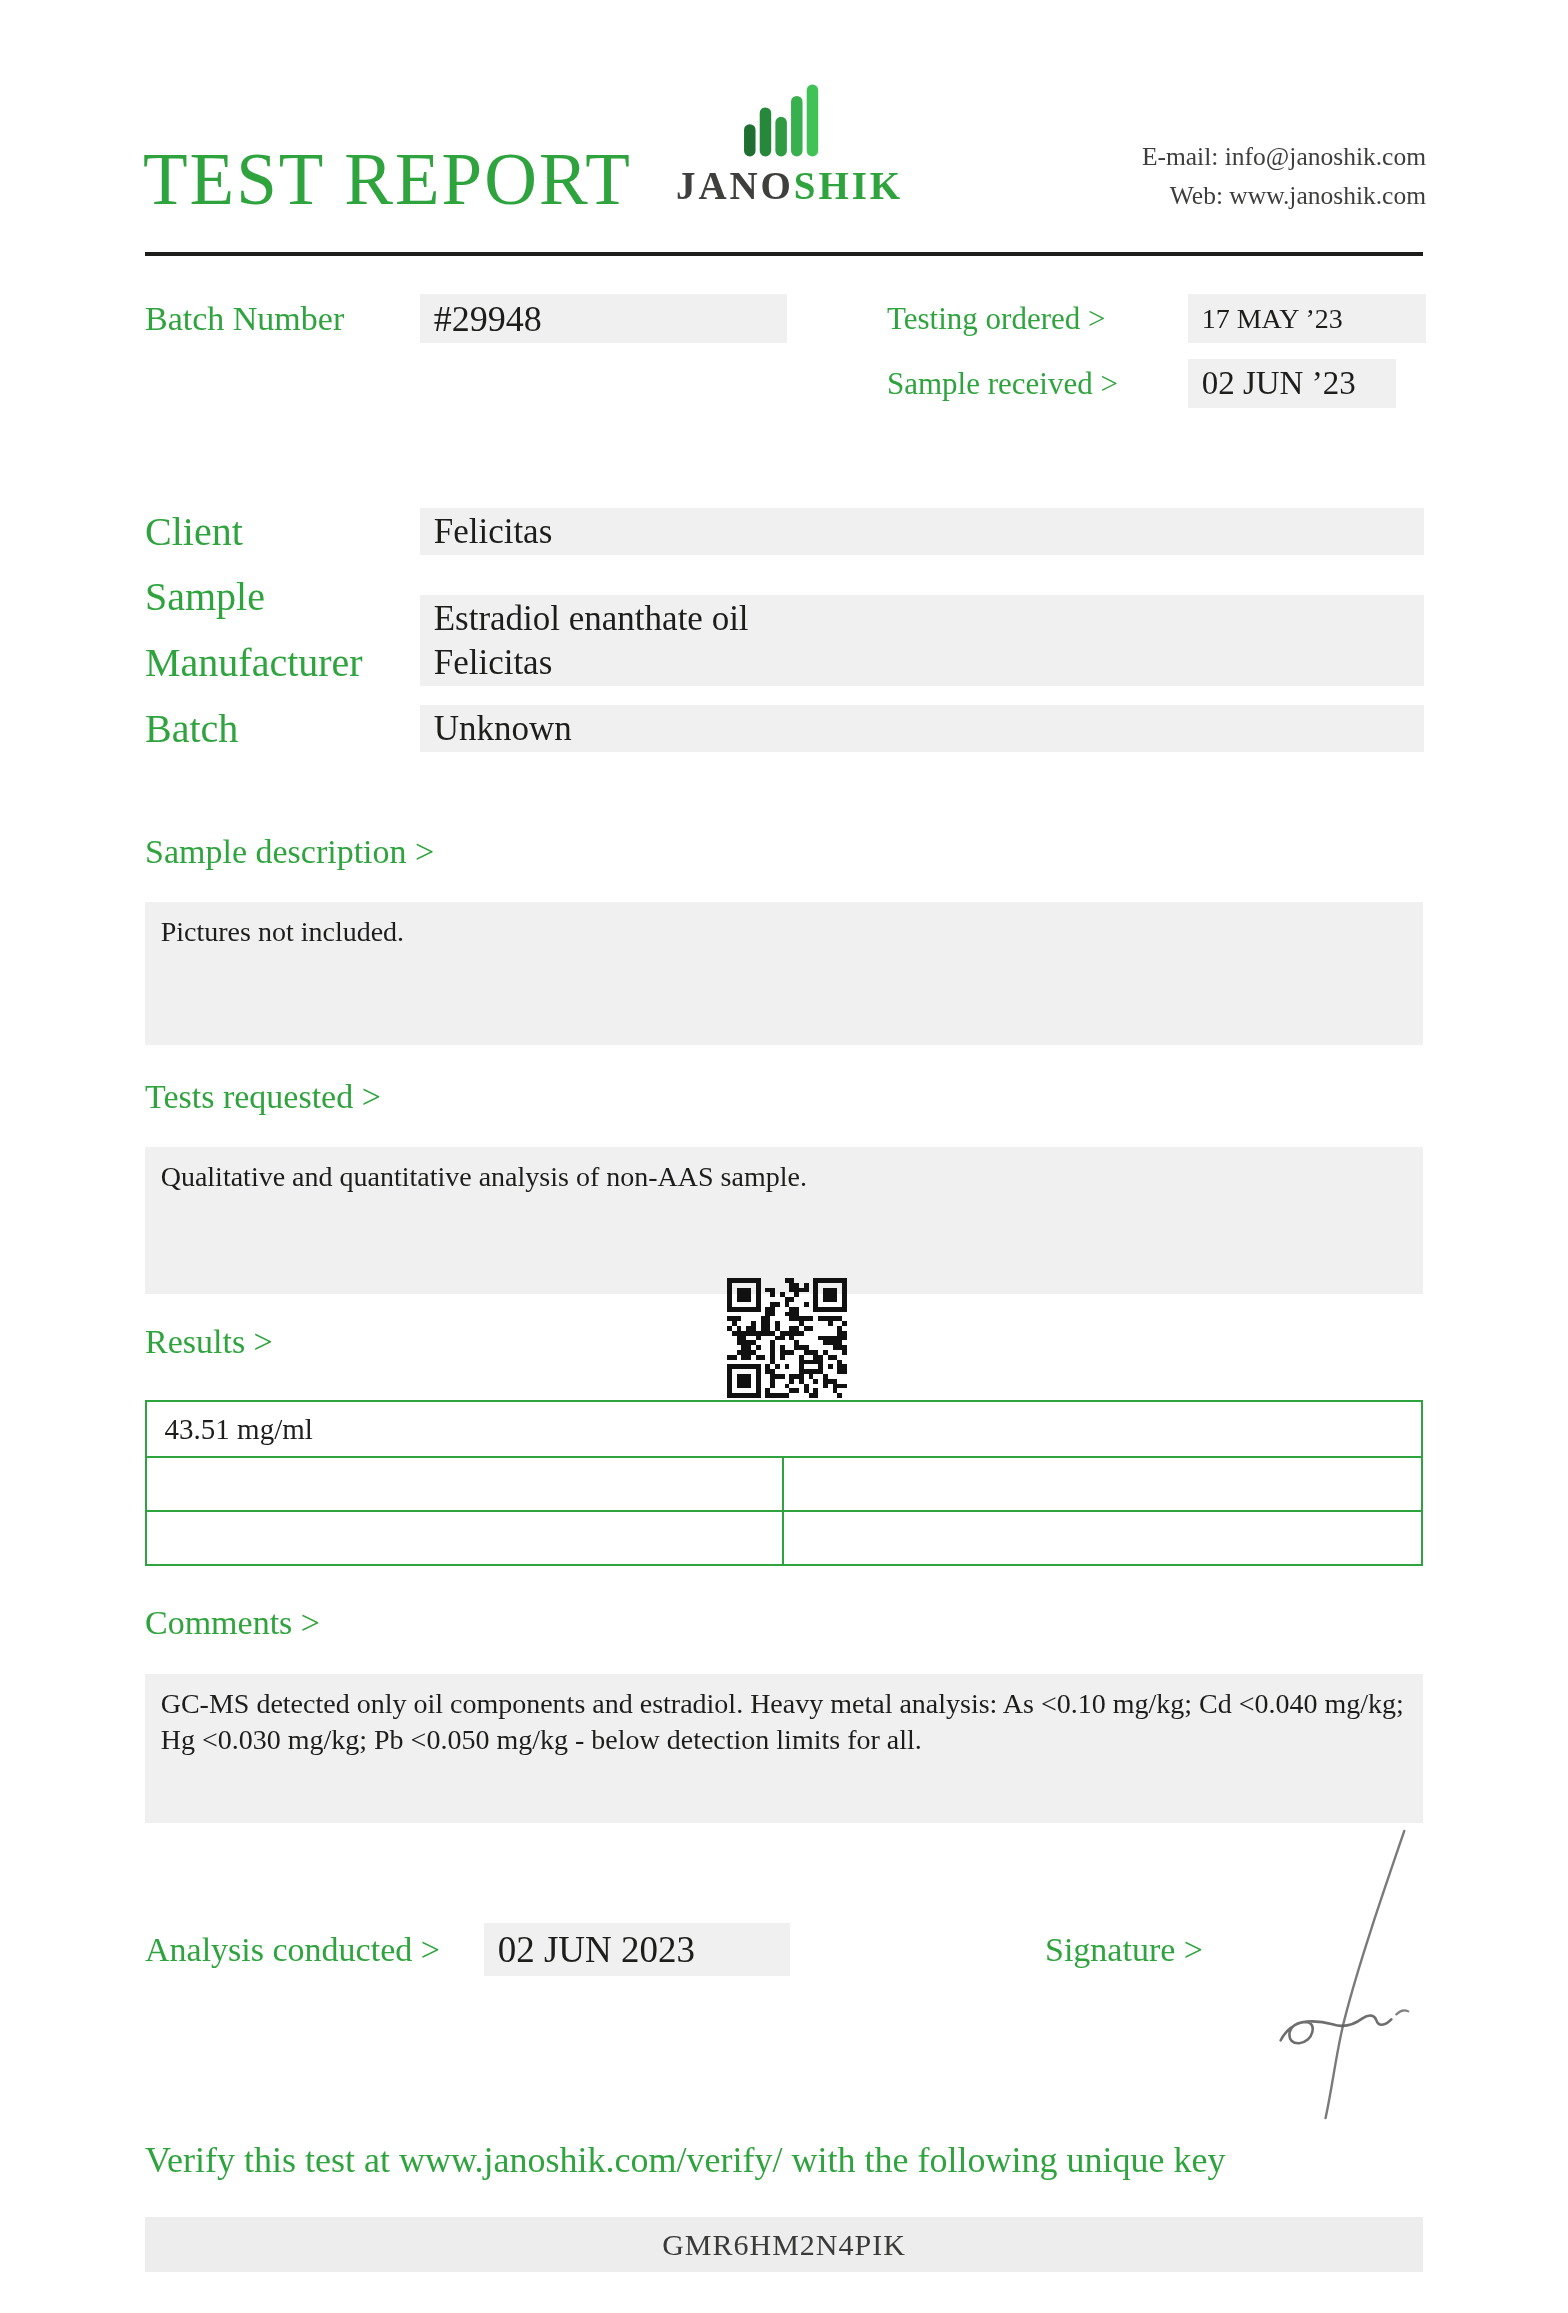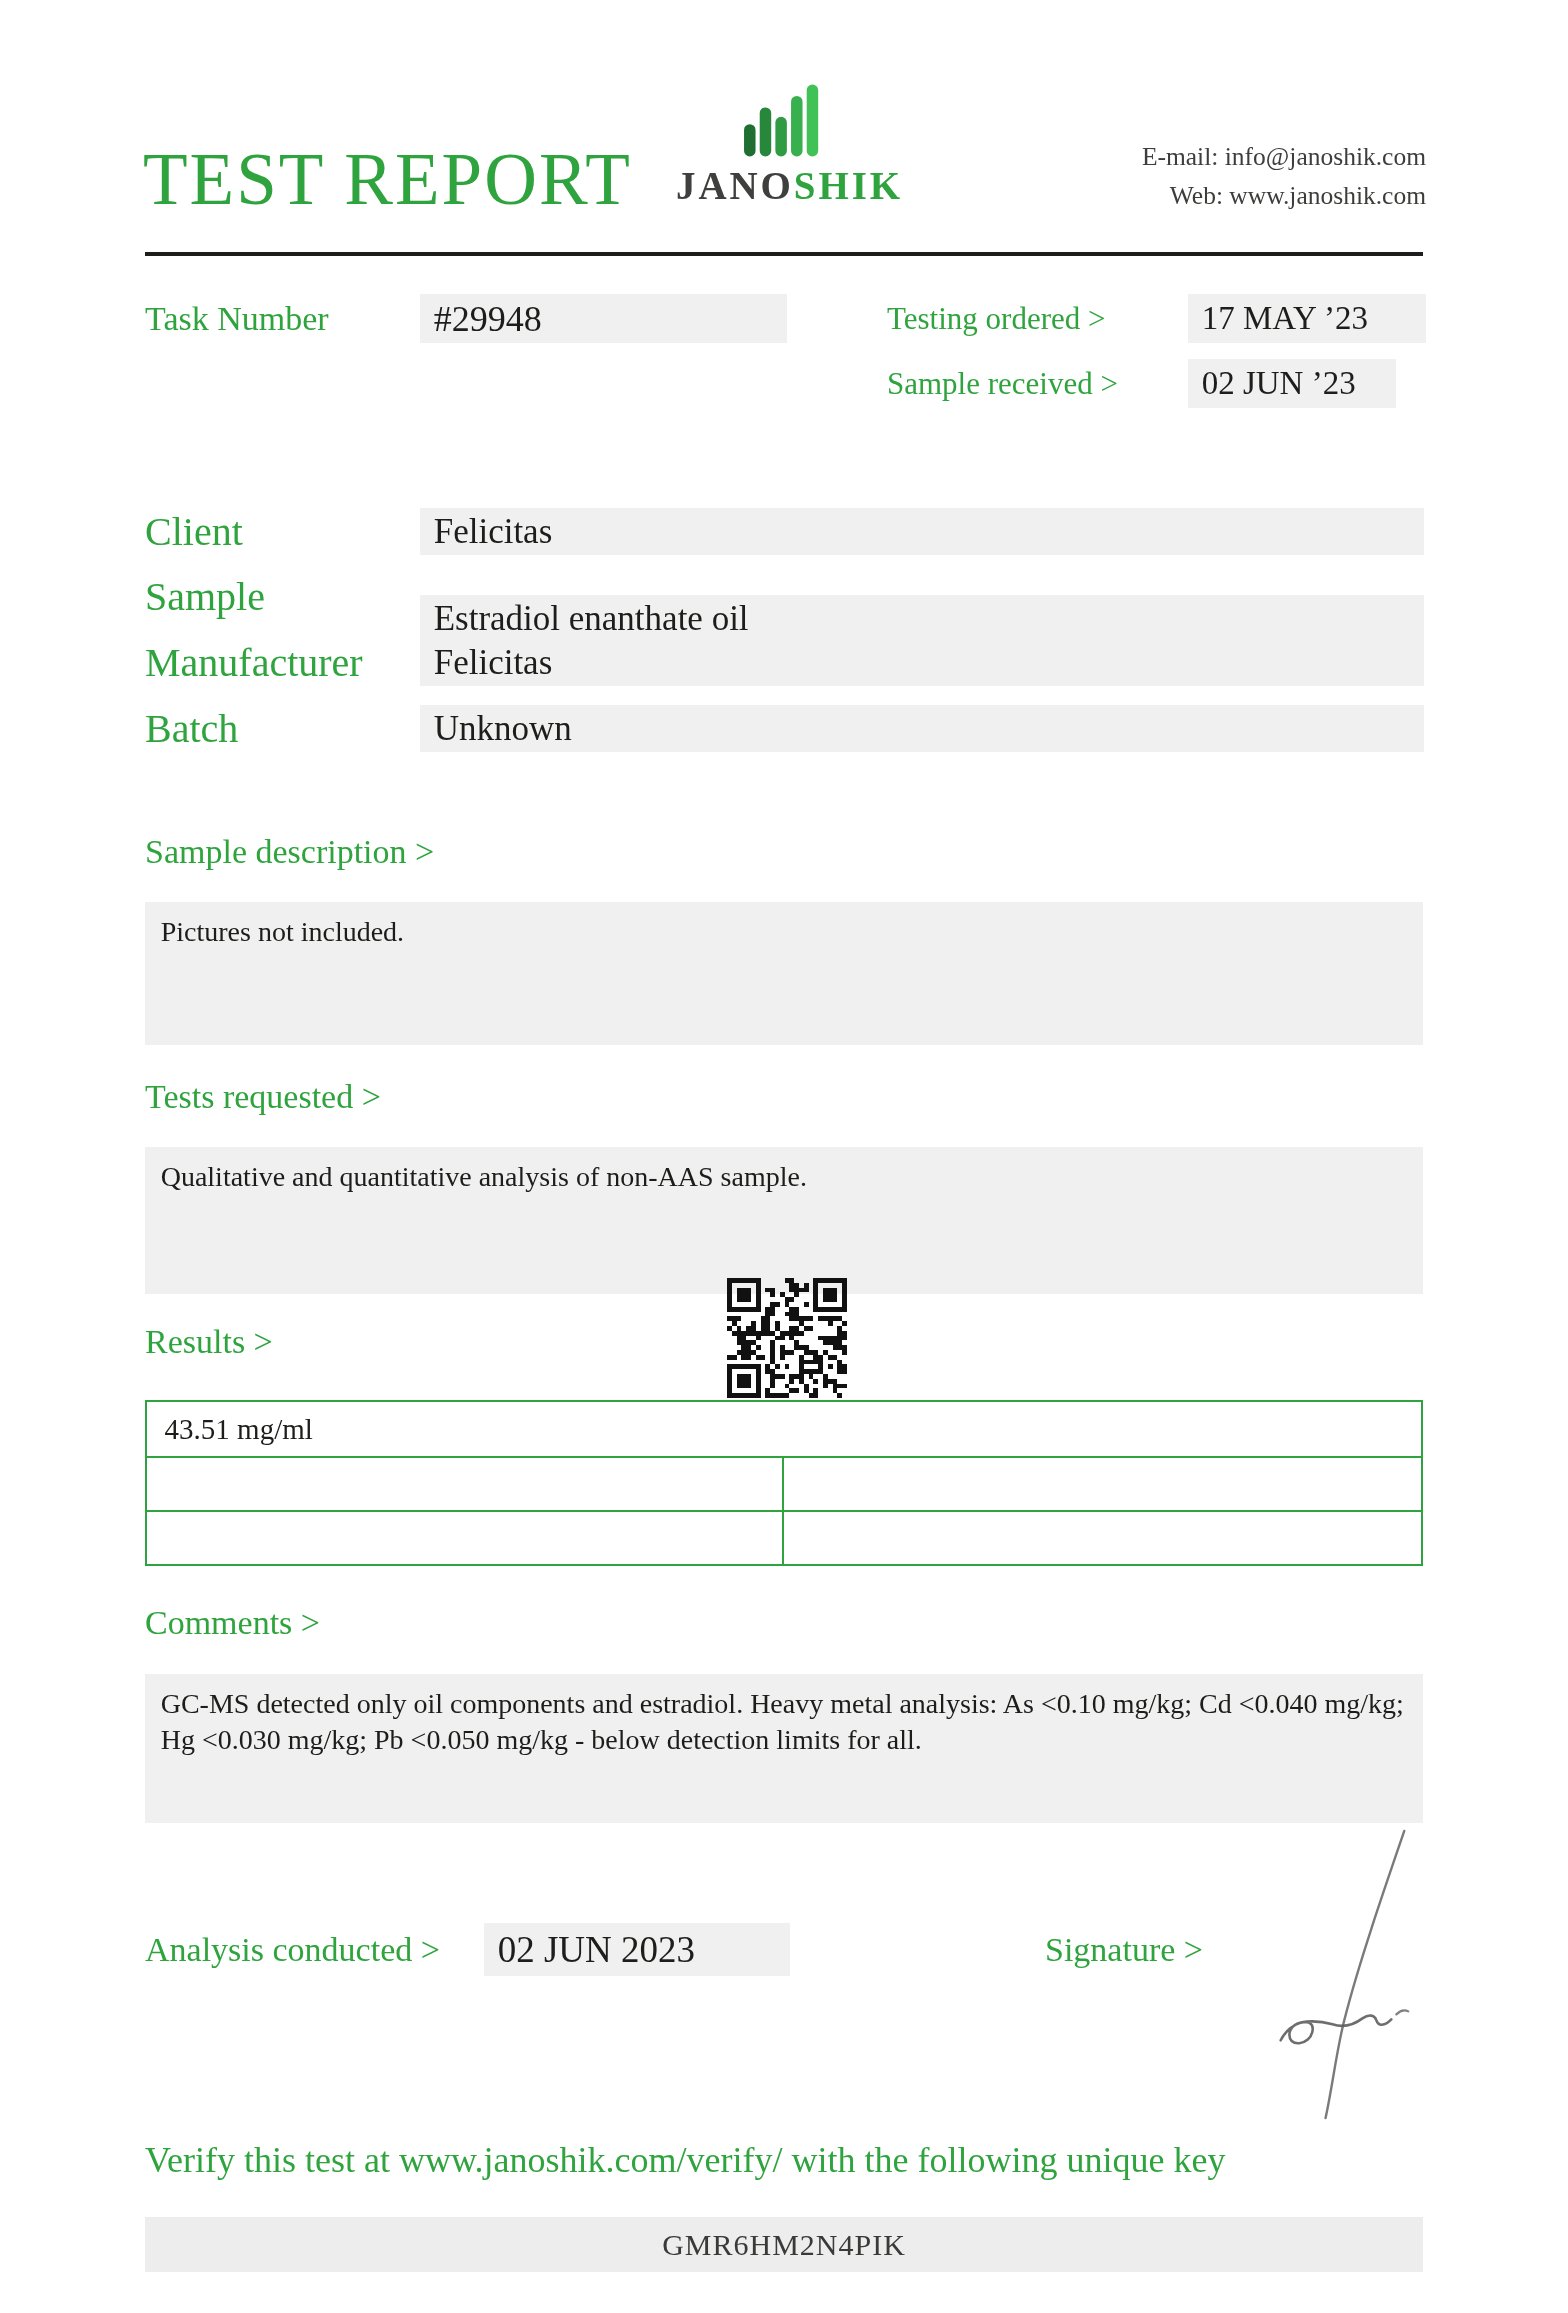--- a/index.html
+++ b/index.html
@@ -39,21 +39,21 @@
   .glabel{position:absolute;color:var(--green);}
   .field{
     position:absolute;background:var(--field);color:var(--dark);
     display:flex;align-items:center;padding-left:13.7px;
   }
 
   
   .task-label{left:145px;top:294px;height:49px;line-height:49px;font-size:34px;}
   .task-field{left:420px;top:294px;width:367px;height:49px;font-size:36px;}
   .ordered-label{left:887px;top:294px;height:49px;line-height:49px;font-size:31px;}
-  .ordered-field{left:1188px;top:294px;width:238px;height:49px;font-size:33px;}
+  .ordered-field{left:1188px;top:294px;width:238px;height:49px;font-size:28px;}
   .received-label{left:887px;top:359px;height:49px;line-height:49px;font-size:31px;}
   .received-field{left:1188px;top:359px;width:208px;height:49px;font-size:33px;}
 
   
   .d-label{height:47px;line-height:47px;font-size:40px;left:145px;}
   .d-field{left:420px;width:1004px;height:47px;font-size:35px;}
   .lbl-client{top:508px;}   .fld-client{top:508px;}
   .lbl-sample{top:573px;}   .fld-sample{top:595px;}
   .lbl-manu{top:639px;}     .fld-manu{top:639px;}
   .lbl-batch{top:705px;}    .fld-batch{top:705px;}
@@ -123,21 +123,21 @@
     <div class="logo-text"><span class="jano">JANO</span><span class="shik">SHIK</span></div>
   </div>
 
   <div class="contact">
     <div><span>E-mail:</span> <span>info@janoshik.com</span></div>
     <div><span>Web:</span> <span>www.janoshik.com</span></div>
   </div>
 
   <div class="divider"></div>
 
-  <div class="glabel task-label">Task Number</div>
+  <div class="glabel task-label">Batch Number</div>
   <div class="field task-field">#29948</div>
   <div class="glabel ordered-label">Testing ordered  &gt;</div>
   <div class="field ordered-field">17 MAY ’23</div>
   <div class="glabel received-label">Sample received &gt;</div>
   <div class="field received-field">02 JUN ’23</div>
 
   <div class="glabel d-label lbl-client">Client</div>
   <div class="field d-field fld-client">Felicitas</div>
 
   <div class="glabel d-label lbl-sample">Sample</div>

